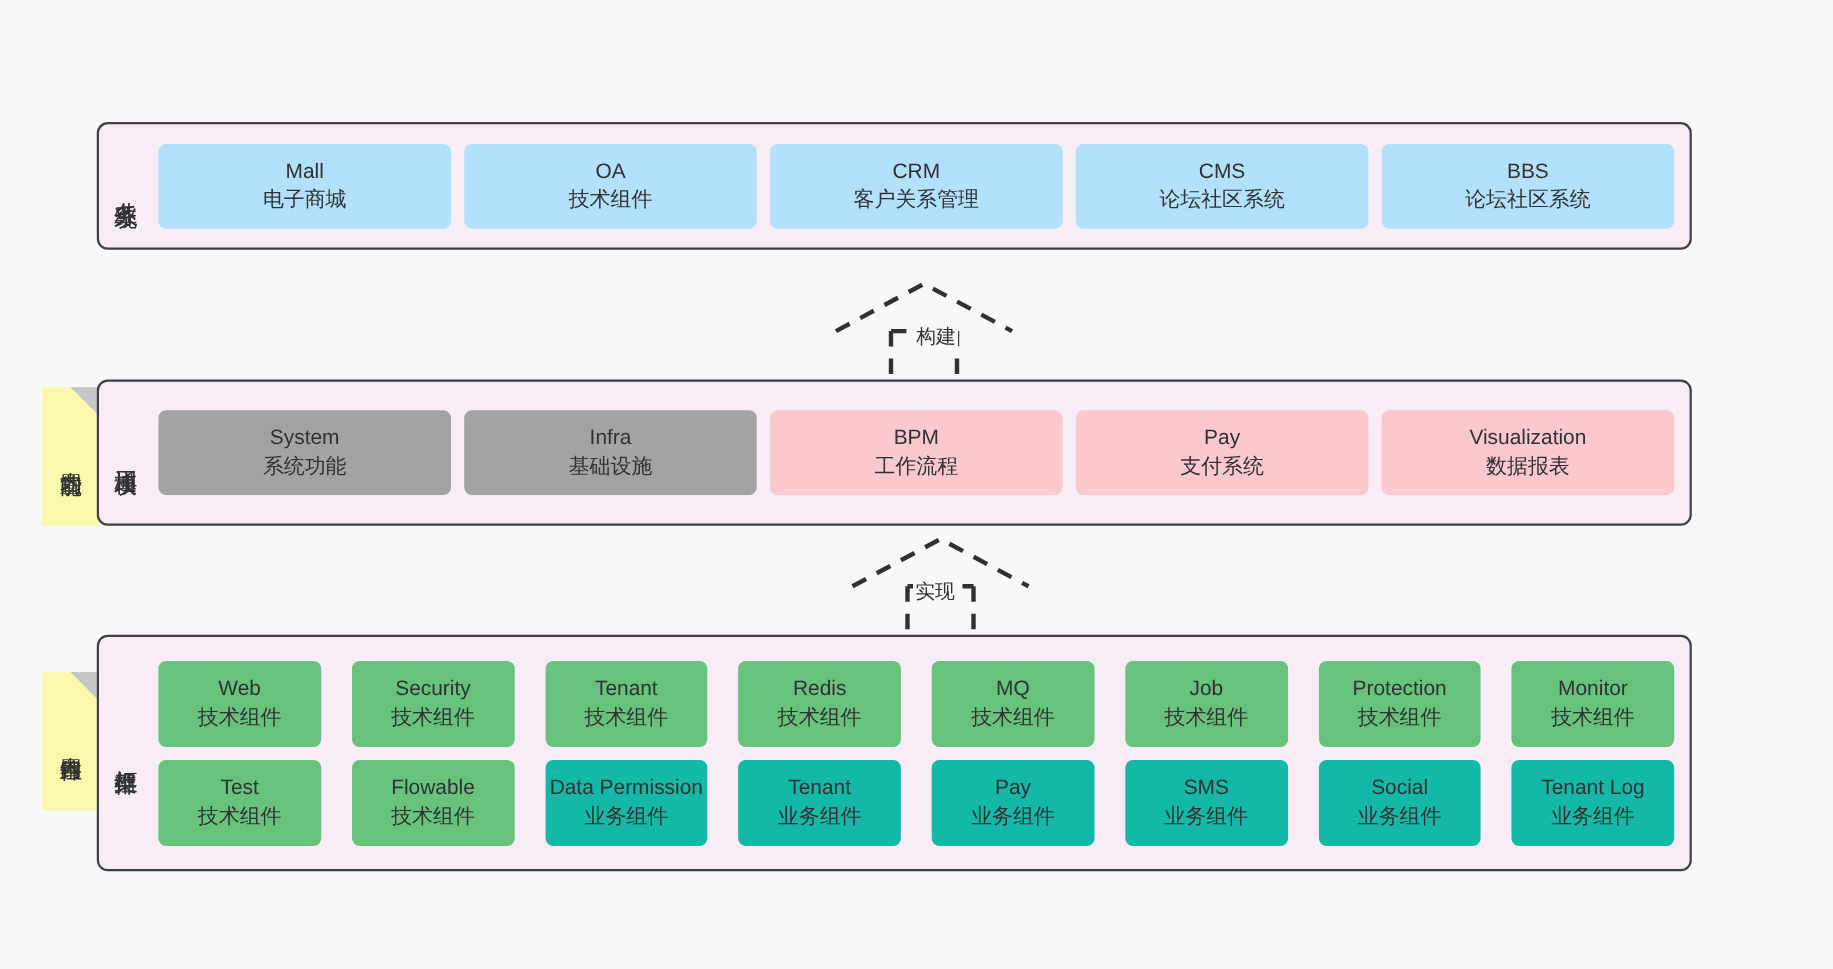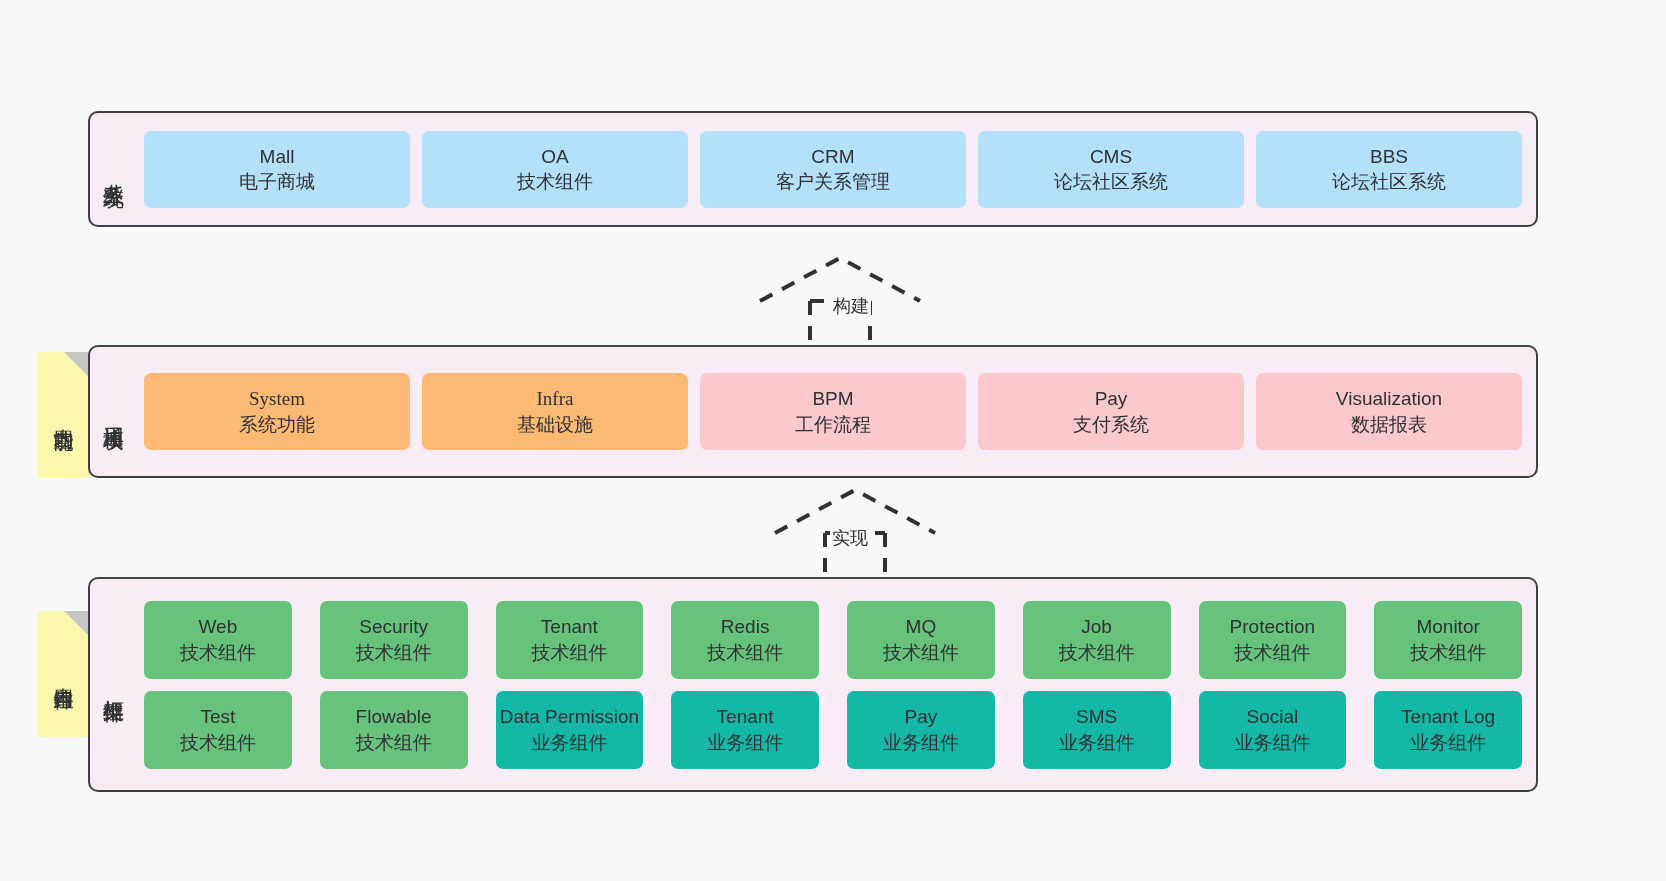--- a/index.html
+++ b/index.html
@@ -83,21 +83,21 @@
     color: #303133;
     padding: 6px 4px;
     box-sizing: border-box;
     min-width: 0;
   }
   .card .en { white-space: nowrap; }
   .card .cn { white-space: nowrap; }
   .card.wrap .en { white-space: normal; }
 
   .c-blue        { background: #b3e0fb; }
-  .c-red         { background: #fdba74; font-family: Liberation Serif, serif; }
+  .c-red         { background: #a3a3a3; }
   .c-pink        { background: #fbc8cd; }
   .c-green       { background: #67c37c; }
   .c-lightgreen  { background: #14b8a6; }
 
   
   #layer-business { left: 88px;  top: 111px; width: 1450px; height: 116px; }
   #layer-business .card { height: 77px; }
 
   
   #layer-common   { left: 88px;  top: 345px; width: 1450px; height: 133px; }

